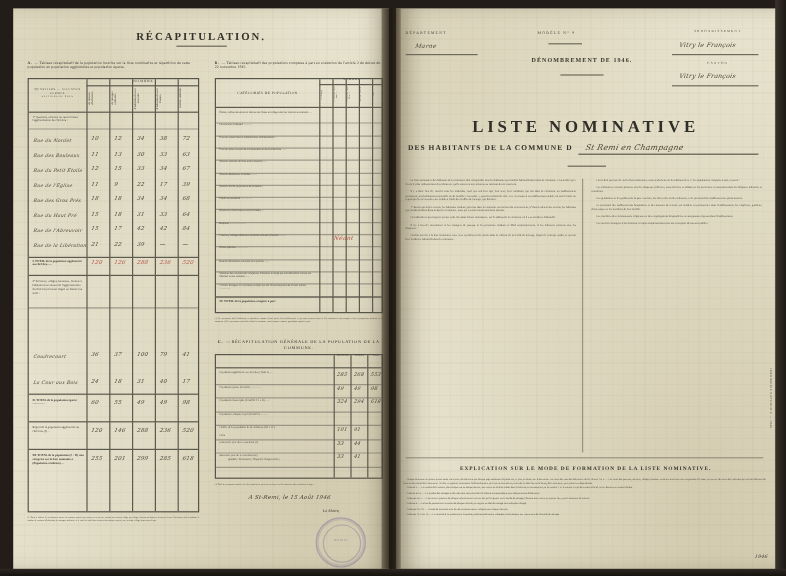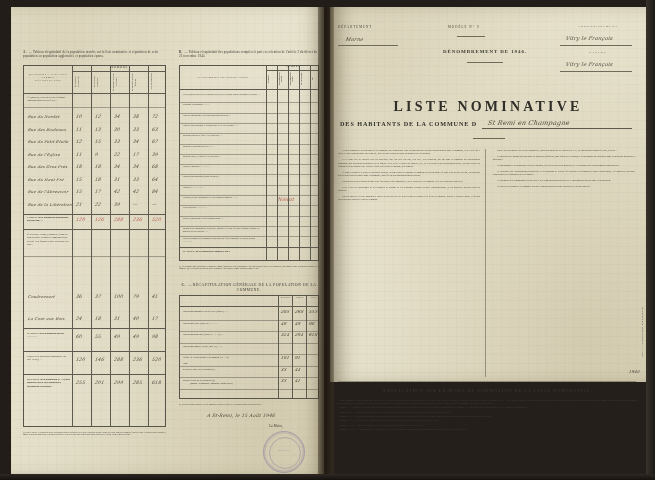--- a/index.html
+++ b/index.html
@@ -31,21 +31,21 @@
   .page {
     position: absolute;
     background:
       repeating-linear-gradient(0deg, rgba(120,110,85,.045) 0px, rgba(120,110,85,.045) 1px, transparent 1px, transparent 9px),
       repeating-linear-gradient(90deg, rgba(120,110,85,.04) 0px, rgba(120,110,85,.04) 1px, transparent 1px, transparent 9px),
       linear-gradient(135deg,#e4dfc9 0%, #e8e3ce 35%, #e2ddc6 70%, #dcd6bd 100%);
     color: #3b3a33;
   }
   .page-left  { left: 11px;  top: 7px;  width: 313px; height: 467px;
                 box-shadow: inset -14px 0 18px -8px rgba(90,78,55,.55); }
-  .page-right { left: 330px; top: 7px;  width: 316px; height: 375px;
+  .page-right { left: 330px; top: 7px;  width: 316px; height: 467px;
                 box-shadow: inset 16px 0 20px -8px rgba(90,78,55,.6); }
   
   .gutter {
     position: absolute; left: 318px; top: 7px; width: 16px; height: 467px;
     background: linear-gradient(90deg,
       rgba(60,50,35,.50) 0%, rgba(40,33,22,.72) 28%,
       rgba(30,24,16,.82) 50%, rgba(45,37,25,.66) 72%, rgba(70,58,40,.38) 100%);
     z-index: 40;
   }
   .page-noise {
@@ -209,20 +209,21 @@
 <div id="scan">
 
   <div class="scan-edge edge-top"></div>
   <div class="scan-edge edge-left"></div>
   <div class="scan-edge edge-right"></div>
   <div class="scan-edge edge-bottom"></div>
 
   <div class="page page-left">
     <div class="page-noise"></div>
 
+    <div class="recap-title caps">RÉCAPITULATION.</div>
 
     <div class="sec-head sec-a">
       <b>A.</b>
       &nbsp;—&nbsp;<span>Tableau récapitulatif de la population inscrite sur la liste nominative et répartition de cette population en population agglomérée et population éparse.</span>
     </div>
 
     <div class="sec-head sec-b">
       <b>B.</b>
       &nbsp;—&nbsp;<span>Tableau récapitulatif des populations comptées à part en exécution de l'article 2 du décret du 22 novembre 1945.</span>
     </div>

